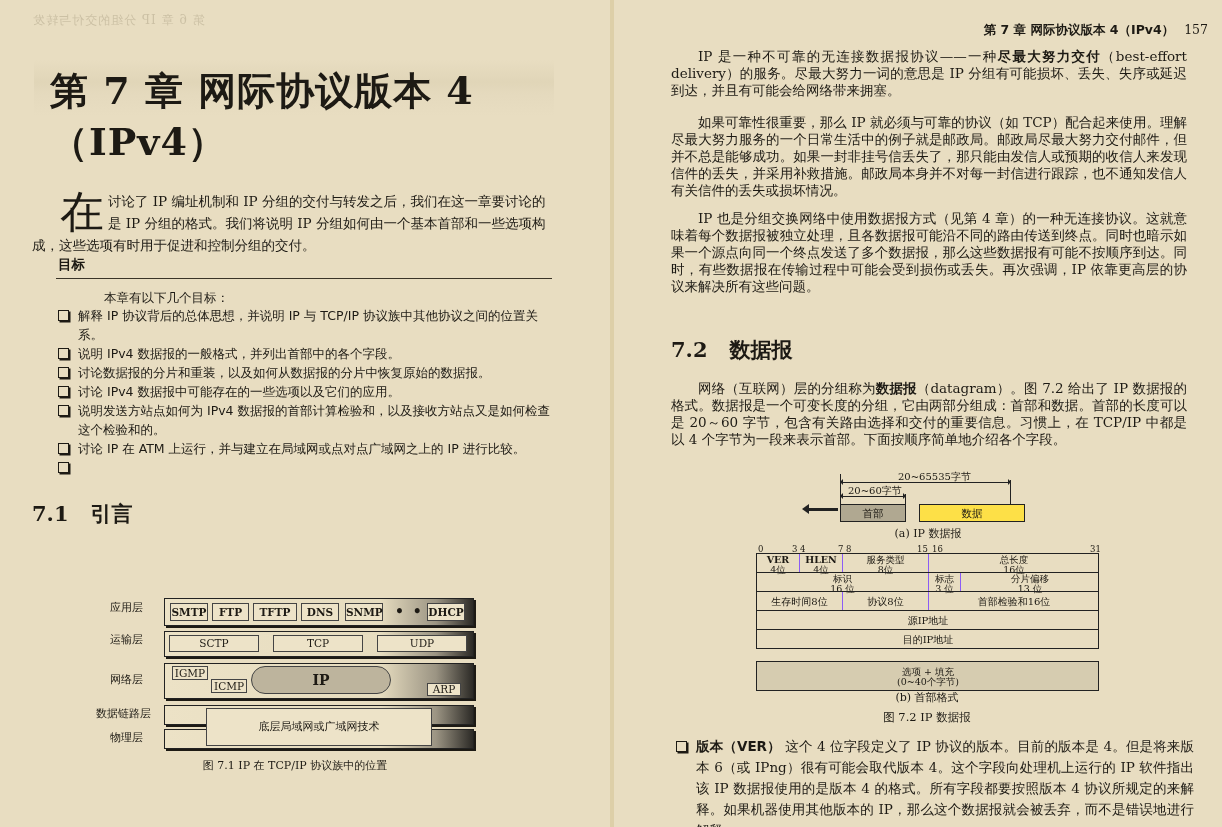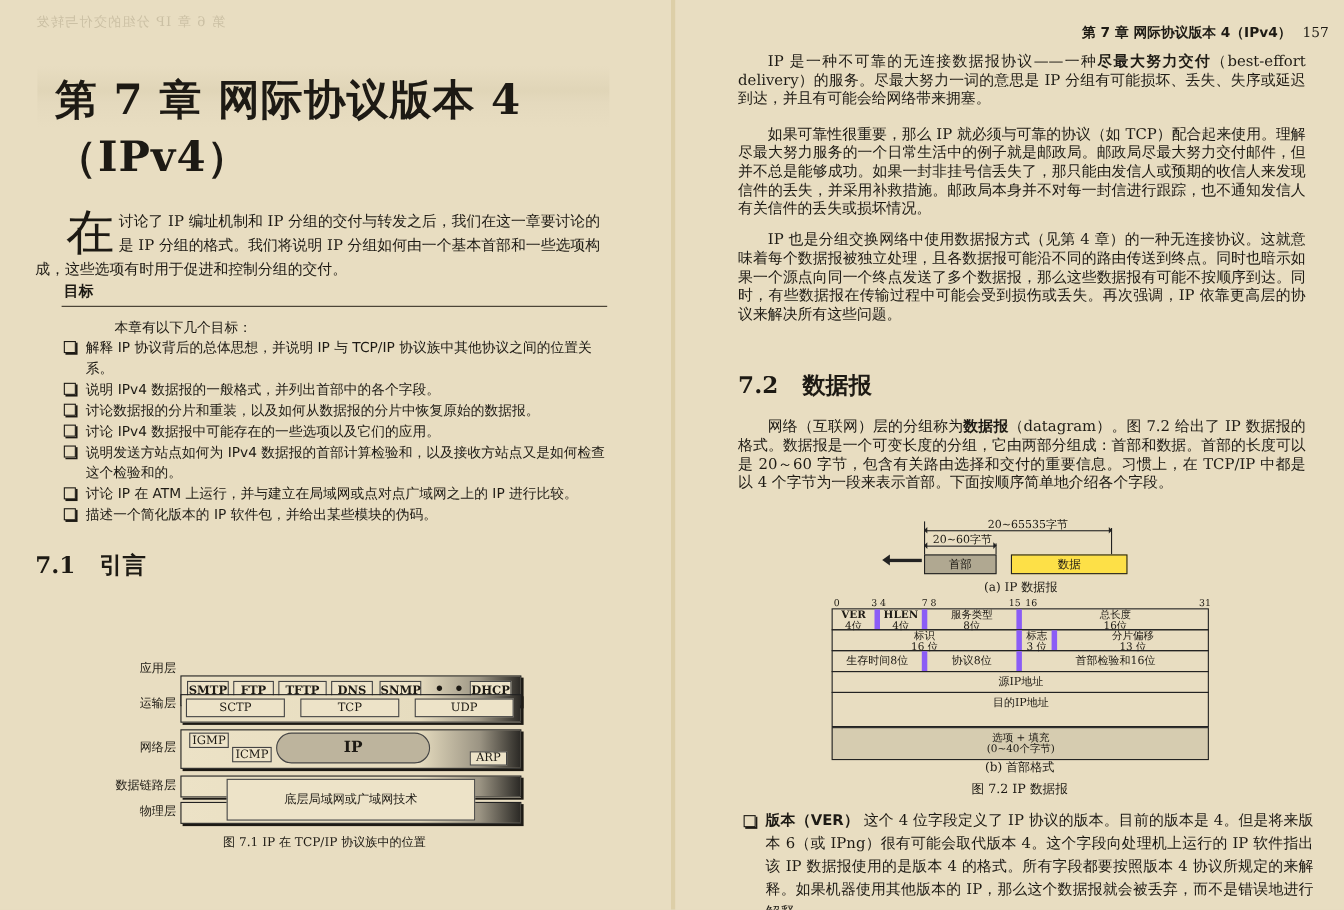--- a/index.html
+++ b/index.html
@@ -24,21 +24,21 @@
   .goals li { position: relative; padding-left: 20px; margin-bottom: 0; }
   .chk { position: absolute; left: 0; top: 4px; width: 11px; height: 11px; border: 1.5px solid #1d1a14; box-shadow: 1.5px 1.5px 0 #1d1a14; }
 
   .sec { position: absolute; font-weight: bold; font-size: 21px; }
   .sec .num { margin-right: 22px; }
   .para { position: absolute; font-size: 13.5px; line-height: 17px; text-indent: 27px; text-align: justify; }
   .para b { font-family: "DejaVu Sans", sans-serif; }
 
   
   .fig71 { position: absolute; left: 110px; top: 596px; width: 370px; height: 160px; }
-  .layer-label { position: absolute; font-size: 11px; text-align: right; width: 50px; font-family: Liberation Serif, serif; }
+  .layer-label { position: absolute; font-size: 11px; text-align: left; width: 50px; font-family: Liberation Serif, serif; }
   .layer { position: absolute; left: 54px; width: 310px; border: 1.5px solid #222; background: linear-gradient(90deg, #ece2c6 0%, #e6dcbf 70%, #9b9483 88%, #2c2a26 100%); box-shadow: 2px 2px 0 #1d1a14; }
   .pbox { position: absolute; border: 1px solid #444; background: #ede3c8; font-size: 10.5px; font-weight: bold; text-align: center; font-family: "DejaVu Serif", serif; }
   .ipbox { background: #bdb49d; font-size: 14px; }
   .dots { position: absolute; font-size: 14px; font-weight: bold; letter-spacing: 2px; }
   .lower { position: absolute; left: 96px; top: 112px; width: 226px; height: 38px; border: 1px solid #444; background: #ede3c8; font-size: 11px; text-align: center; line-height: 36px; }
   .caption { position: absolute; font-size: 11px; text-align: center; }
 
   
   .running-head { position: absolute; right: 14px; top: 22px; font-size: 12.5px; font-family: "DejaVu Sans", sans-serif; font-weight: bold; }
   .running-head .pg { font-family: "DejaVu Serif", serif; font-weight: normal; margin-left: 10px; }
@@ -51,21 +51,21 @@
   .dimlbl { position: absolute; font-size: 10px; }
   .tick { position: absolute; width: 1px; background: #222; }
   .hdr-cell { position: absolute; top: 34px; height: 18px; border: 1px solid #222; font-size: 10.5px; text-align: center; line-height: 16px; }
   .arrow-left { position: absolute; left: 0; top: 38px; width: 30px; height: 3px; background: #222; }
   .arrow-left::before { content: ""; position: absolute; left: -6px; top: -4px; border: 5.5px solid transparent; border-right: 7px solid #222; border-left: 0; }
 
   .fig72b { position: absolute; left: 752px; top: 544px; width: 348px; height: 180px; }
   .bitnum { position: absolute; top: 0; font-size: 8.5px; }
   .hgrid { position: absolute; left: 4px; top: 9px; width: 343px; }
   .hrow { position: absolute; left: 0; width: 343px; border: 1px solid #222; }
-  .hc { position: absolute; top: 0; bottom: 0; border-right: 5px solid #8b5cf6; font-size: 9.5px; text-align: center; line-height: 9.5px; padding-top: 1px; }
+  .hc { position: absolute; top: 0; bottom: 0; border-right: 1px solid #8b5cf6; font-size: 9.5px; text-align: center; line-height: 9.5px; padding-top: 1px; }
   .hc.one { line-height: 18px; font-size: 10px; }
   .opt { background: #d6ccb0; }
 
   .fieldsec { position: absolute; left: 696px; top: 736px; width: 498px; font-size: 13.5px; line-height: 21px; text-align: justify; }
   .fieldsec .chk { left: -20px; top: 5px; }
 </style>
 </head>
 <body>
 
 <div class="page left">
@@ -81,30 +81,30 @@
   <div class="goals-head">目标</div>
   <div class="goals-rule"></div>
   <div class="goals-intro">本章有以下几个目标：</div>
   <ul class="goals">
     <li><span class="chk"></span><span>解释 IP 协议背后的总体思想，并说明 IP 与 TCP/IP 协议族中其他协议之间的位置关系。</span></li>
     <li><span class="chk"></span><span>说明 IPv4 数据报的一般格式，并列出首部中的各个字段。</span></li>
     <li><span class="chk"></span><span>讨论数据报的分片和重装，以及如何从数据报的分片中恢复原始的数据报。</span></li>
     <li><span class="chk"></span><span>讨论 IPv4 数据报中可能存在的一些选项以及它们的应用。</span></li>
     <li><span class="chk"></span><span>说明发送方站点如何为 IPv4 数据报的首部计算检验和，以及接收方站点又是如何检查这个检验和的。</span></li>
     <li><span class="chk"></span><span>讨论 IP 在 ATM 上运行，并与建立在局域网或点对点广域网之上的 IP 进行比较。</span></li>
-    <li><span class="chk"></span><span>描述一个简化版本的 IP 软件包，并给出某些模块的伪码。</span></li>
+    <li><span class="chk"></span></li>
   </ul>
 
   <h2 class="sec" style="left:32px; top:500px;">
     <span class="num">7.1</span><span>引言</span>
   </h2>
 
   <div class="fig71">
     <div class="layer-label" style="left:0; top:4px;">应用层</div>
-    <div class="layer" style="top:18px; height:28px;">
+    <div class="layer" style="top:2px; height:28px;">
       <div class="pbox" style="left:5px; top:4px; width:38px; height:18px; line-height:16px;">SMTP</div>
       <div class="pbox" style="left:47px; top:4px; width:37px; height:18px; line-height:16px;">FTP</div>
       <div class="pbox" style="left:88px; top:4px; width:44px; height:18px; line-height:16px;">TFTP</div>
       <div class="pbox" style="left:136px; top:4px; width:38px; height:18px; line-height:16px;">DNS</div>
       <div class="pbox" style="left:180px; top:4px; width:38px; height:18px; line-height:16px;">SNMP</div>
       <div class="dots" style="left:230px; top:4px;">• • •</div>
       <div class="pbox" style="left:262px; top:4px; width:38px; height:18px; line-height:16px;">DHCP</div>
     </div>
 
     <div class="layer-label" style="left:0; top:36px;">运输层</div>
@@ -185,21 +185,21 @@
       <div class="hc" style="left:204px; width:138px; border-right:0;"><span>分片偏移</span><br><span>13 位</span></div>
     </div>
     <div class="hrow" style="top:38px; height:20px;">
       <div class="hc one" style="left:0; width:86px;">生存时间8位</div>
       <div class="hc one" style="left:86px; width:86px;">协议8位</div>
       <div class="hc one" style="left:172px; width:170px; border-right:0;">首部检验和16位</div>
     </div>
     <div class="hrow" style="top:57px; height:20px;">
       <div class="hc one" style="left:0; width:342px; border-right:0;">源IP地址</div>
     </div>
-    <div class="hrow" style="top:76px; height:32px;">
+    <div class="hrow" style="top:76px; height:20px;">
       <div class="hc one" style="left:0; width:342px; border-right:0;">目的IP地址</div>
     </div>
     <div class="hrow opt" style="top:95px; height:30px;margin-top:13px;">
       <div class="hc" style="left:0; width:342px; border-right:0; padding-top:5px; line-height:10px;"><span>选项 + 填充</span><br><span>(0~40个字节)</span></div>
     </div>
   </div>
   <div class="caption" style="left:110px; top:146px; width:130px;">(b) 首部格式</div>
   <div class="caption" style="left:100px; top:166px; width:150px; font-size:11.5px;">图 7.2    IP 数据报</div>
 </div>
 

